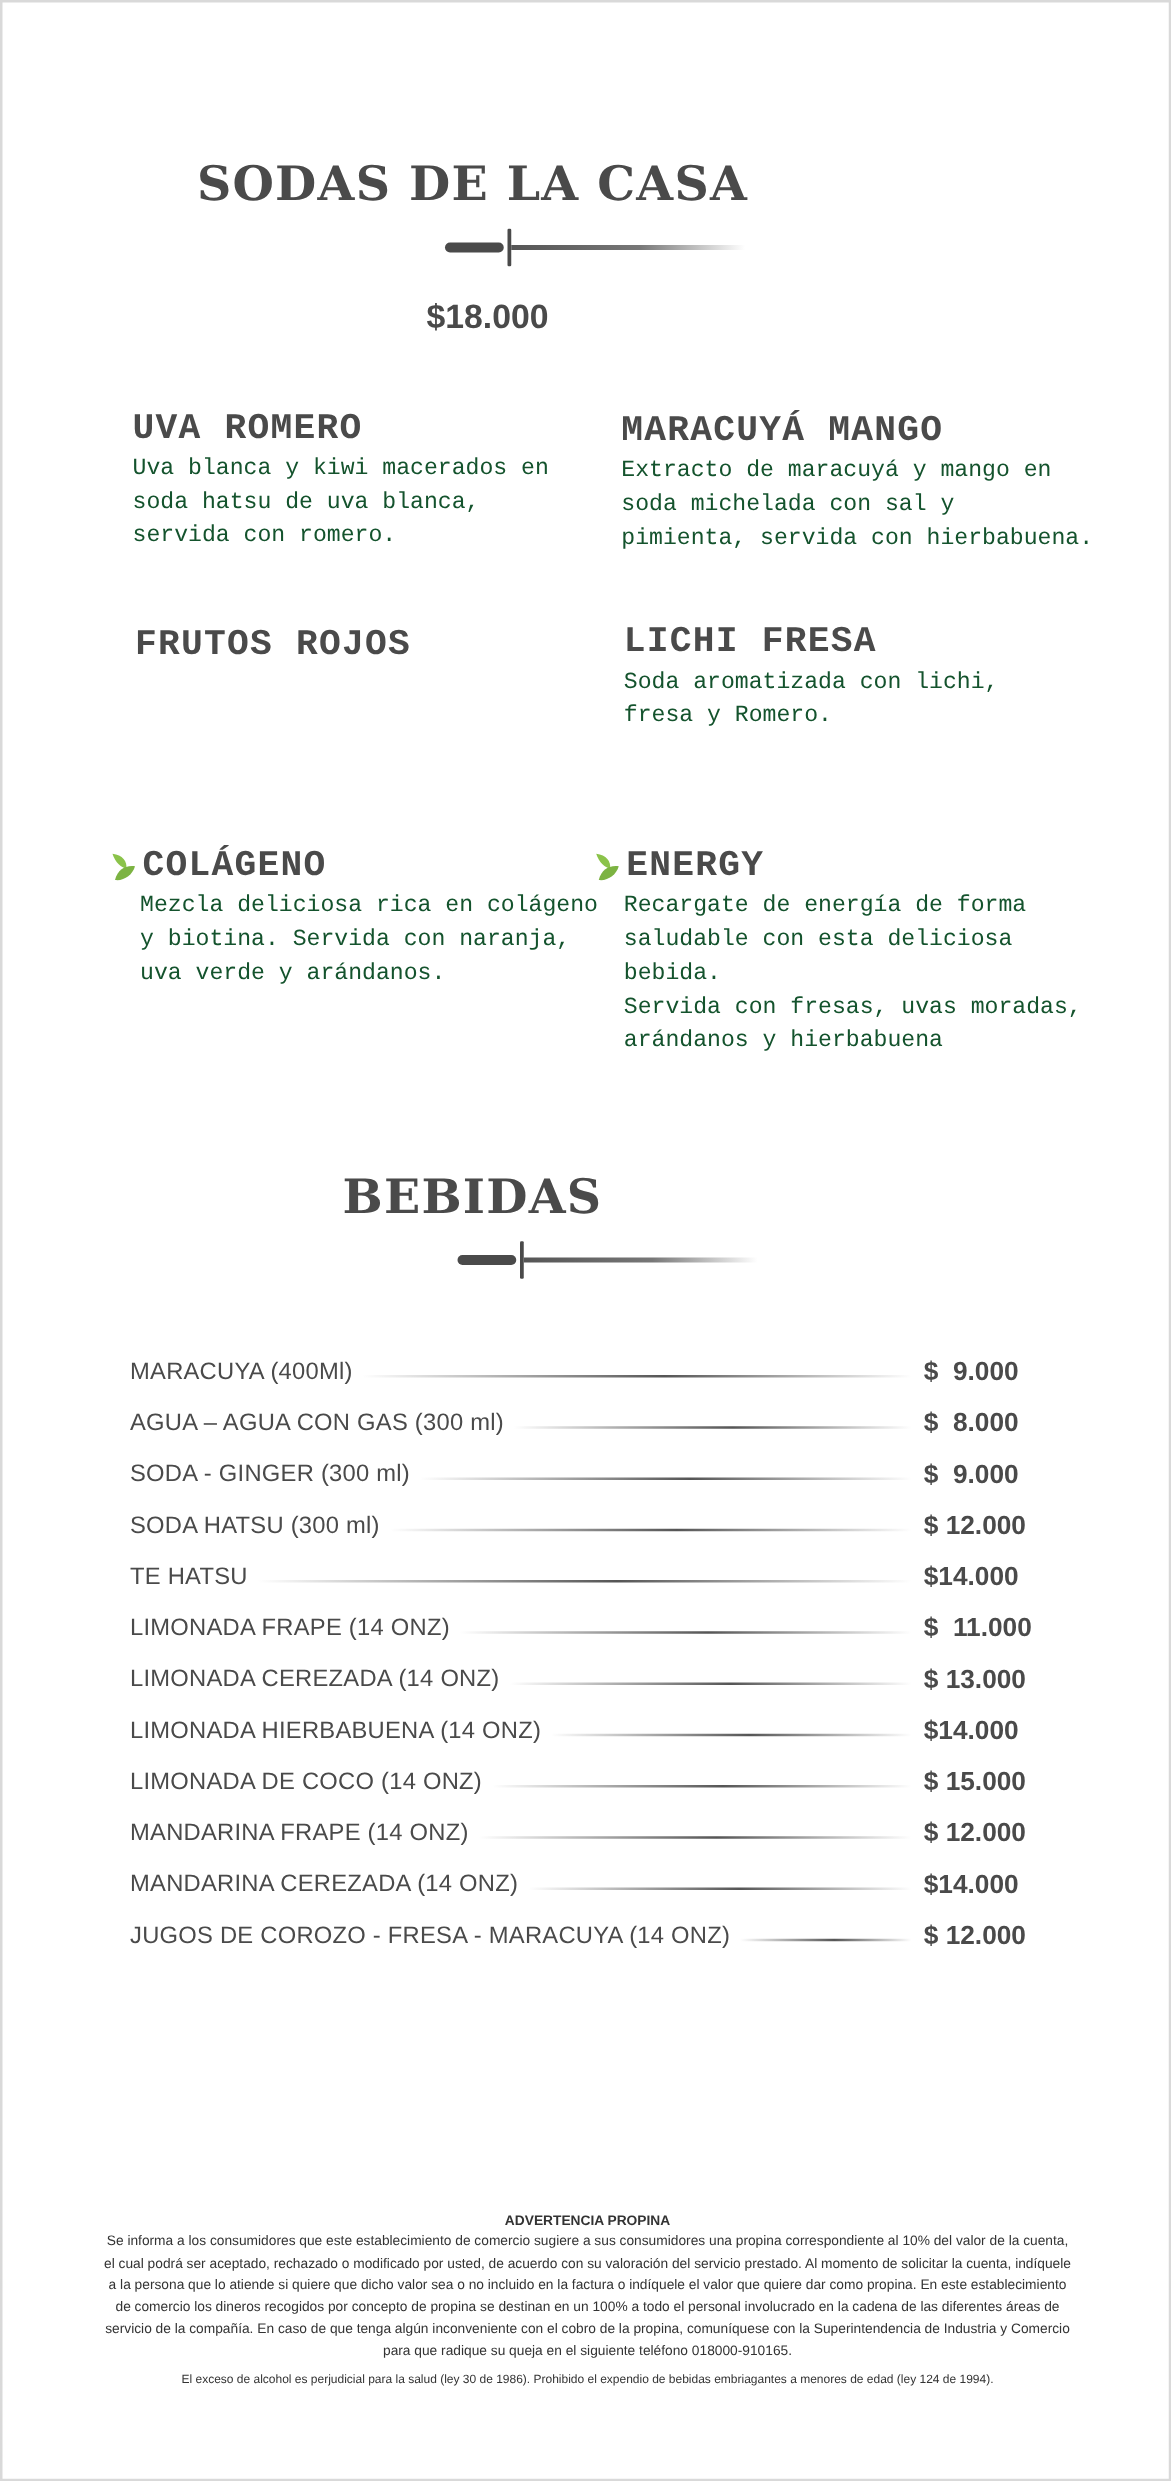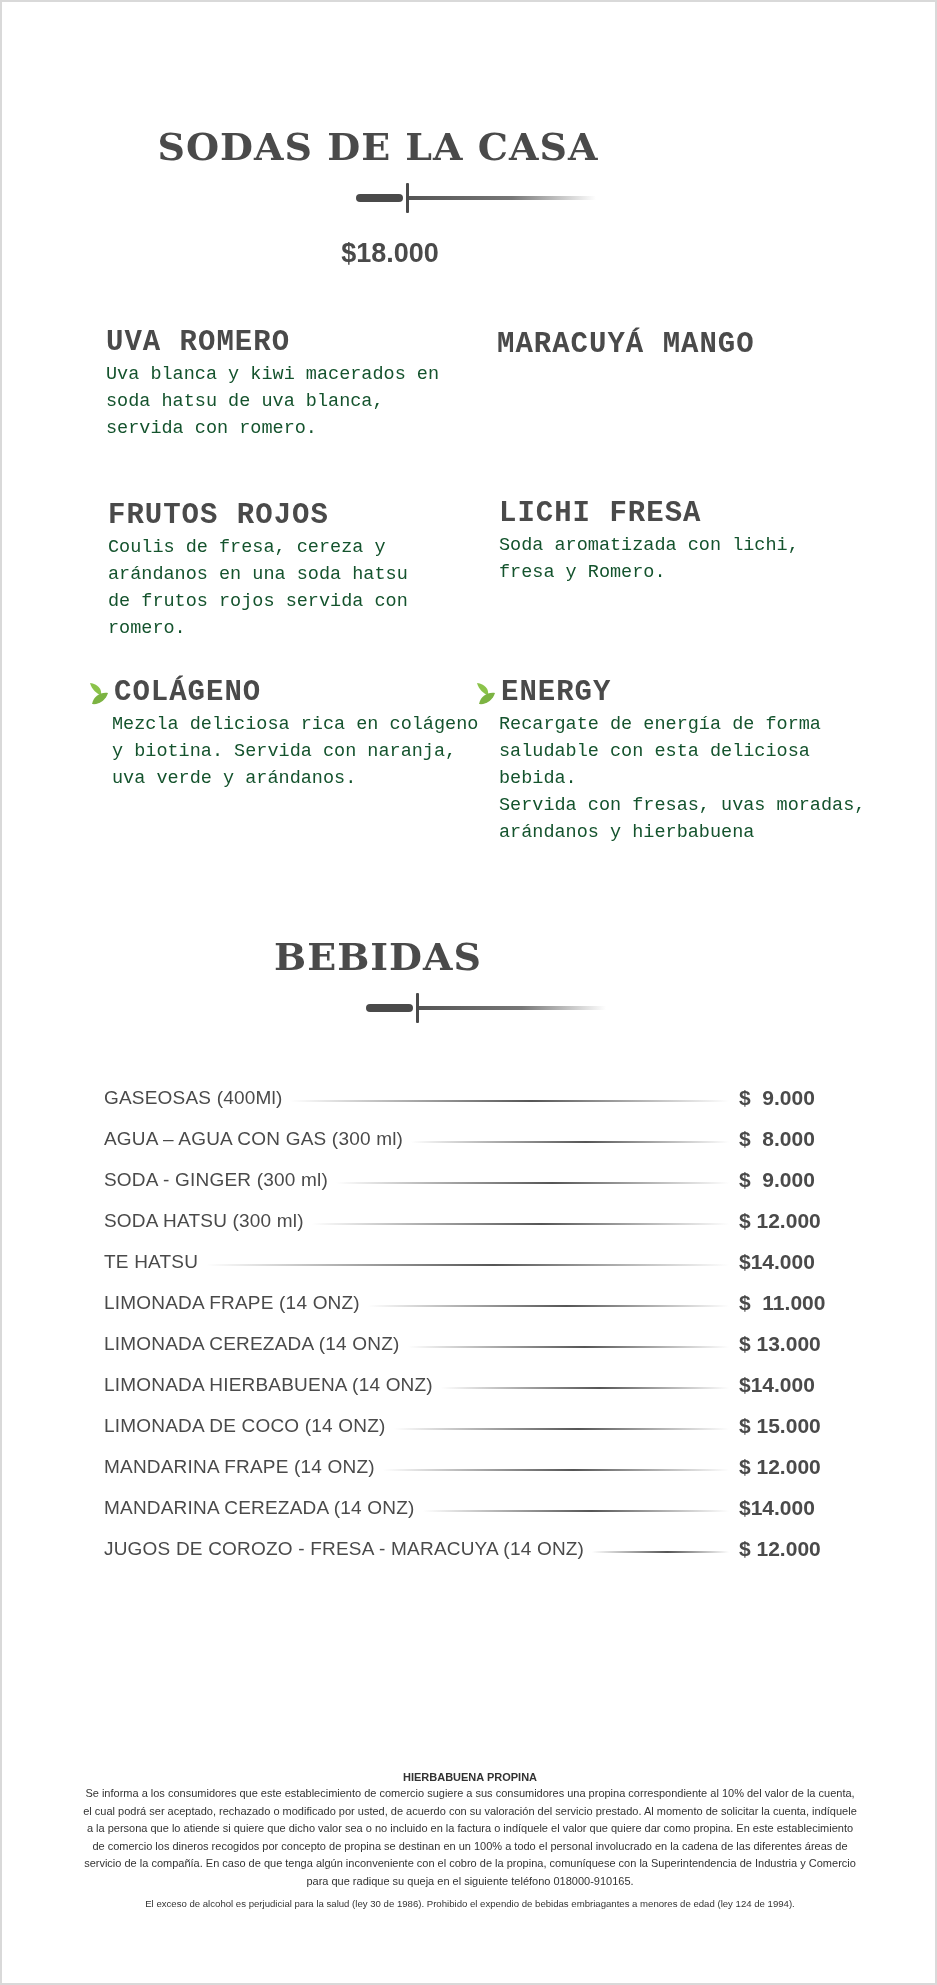--- a/index.html
+++ b/index.html
@@ -98,26 +98,26 @@
 <div class="price-main">$18.000</div>
 
 <div class="item" id="item-uva">
   <div class="item-name">UVA ROMERO</div>
   <div class="item-desc">Uva blanca y kiwi macerados en
 soda hatsu de uva blanca,
 servida con romero.</div>
 </div>
 <div class="item" id="item-maracuya">
   <div class="item-name">MARACUYÁ MANGO</div>
+  <div class="item-desc">Extracto de maracuyá y mango en
+soda  michelada con sal y
+pimienta, servida con hierbabuena.</div>
 </div>
 <div class="item" id="item-frutos">
   <div class="item-name">FRUTOS ROJOS</div>
-  <div class="item-desc">Coulis de fresa, cereza y
-arándanos en una soda hatsu
-de frutos rojos servida con romero.</div>
 </div>
 <div class="item" id="item-lichi">
   <div class="item-name">LICHI FRESA</div>
   <div class="item-desc">Soda aromatizada con lichi,
 fresa y Romero.</div>
 </div>
 <div class="item" id="item-colageno">
   <div class="item-name">
     <svg class="leaf" viewBox="0 0 22 26">
       <path d="M2 3 C 10 4, 14 9, 13 15 C 9 14, 4 10, 2 3 Z" fill="#8bc34a"></path>
@@ -145,21 +145,21 @@
 
 <h1 class="section-title" id="bebidas-title">BEBIDAS</h1>
 <div class="divider" id="divider-bebidas">
   <div class="handle"></div>
   <div class="guard"></div>
   <div class="blade"></div>
 </div>
 
 <div class="drinks-list" id="drinks-list">
     <div class="drink-row">
-      <span class="drink-name">GASEOSAS (400Ml)</span>
+      <span class="drink-name">MARACUYA (400Ml)</span>
       <span class="drink-line"></span>
       <span class="drink-price">$  9.000</span>
     </div>
     <div class="drink-row">
       <span class="drink-name">AGUA – AGUA CON GAS (300 ml)</span>
       <span class="drink-line"></span>
       <span class="drink-price">$  8.000</span>
     </div>
     <div class="drink-row">
       <span class="drink-name">SODA - GINGER (300 ml)</span>
@@ -207,16 +207,16 @@
       <span class="drink-price">$14.000</span>
     </div>
     <div class="drink-row">
       <span class="drink-name">JUGOS DE COROZO - FRESA - MARACUYA (14 ONZ)</span>
       <span class="drink-line"></span>
       <span class="drink-price">$ 12.000</span>
     </div>
   </div>
 
 <div class="footer">
-  <div class="footer-title">HIERBABUENA PROPINA</div>
+  <div class="footer-title">ADVERTENCIA PROPINA</div>
   <div class="footer-text">Se informa a los consumidores que este establecimiento de comercio sugiere a sus consumidores una propina correspondiente al 10% del valor de la cuenta, el cual podrá ser aceptado, rechazado o modificado por usted, de acuerdo con su valoración del servicio prestado. Al momento de solicitar la cuenta, indíquele a la persona que lo atiende si quiere que dicho valor sea o no incluido en la factura o indíquele el valor que quiere dar como propina. En este establecimiento de comercio los dineros recogidos por concepto de propina se destinan en un 100% a todo el personal involucrado en la cadena de las diferentes áreas de servicio de la compañía. En caso de que tenga algún inconveniente con el cobro de la propina, comuníquese con la Superintendencia de Industria y Comercio para que radique su queja en el siguiente teléfono 018000-910165.</div>
   <div class="footer-note">El exceso de alcohol es perjudicial para la salud (ley 30 de 1986). Prohibido el expendio de bebidas embriagantes a menores de edad (ley 124 de 1994).</div>
 </div>
 
 </body></html>

